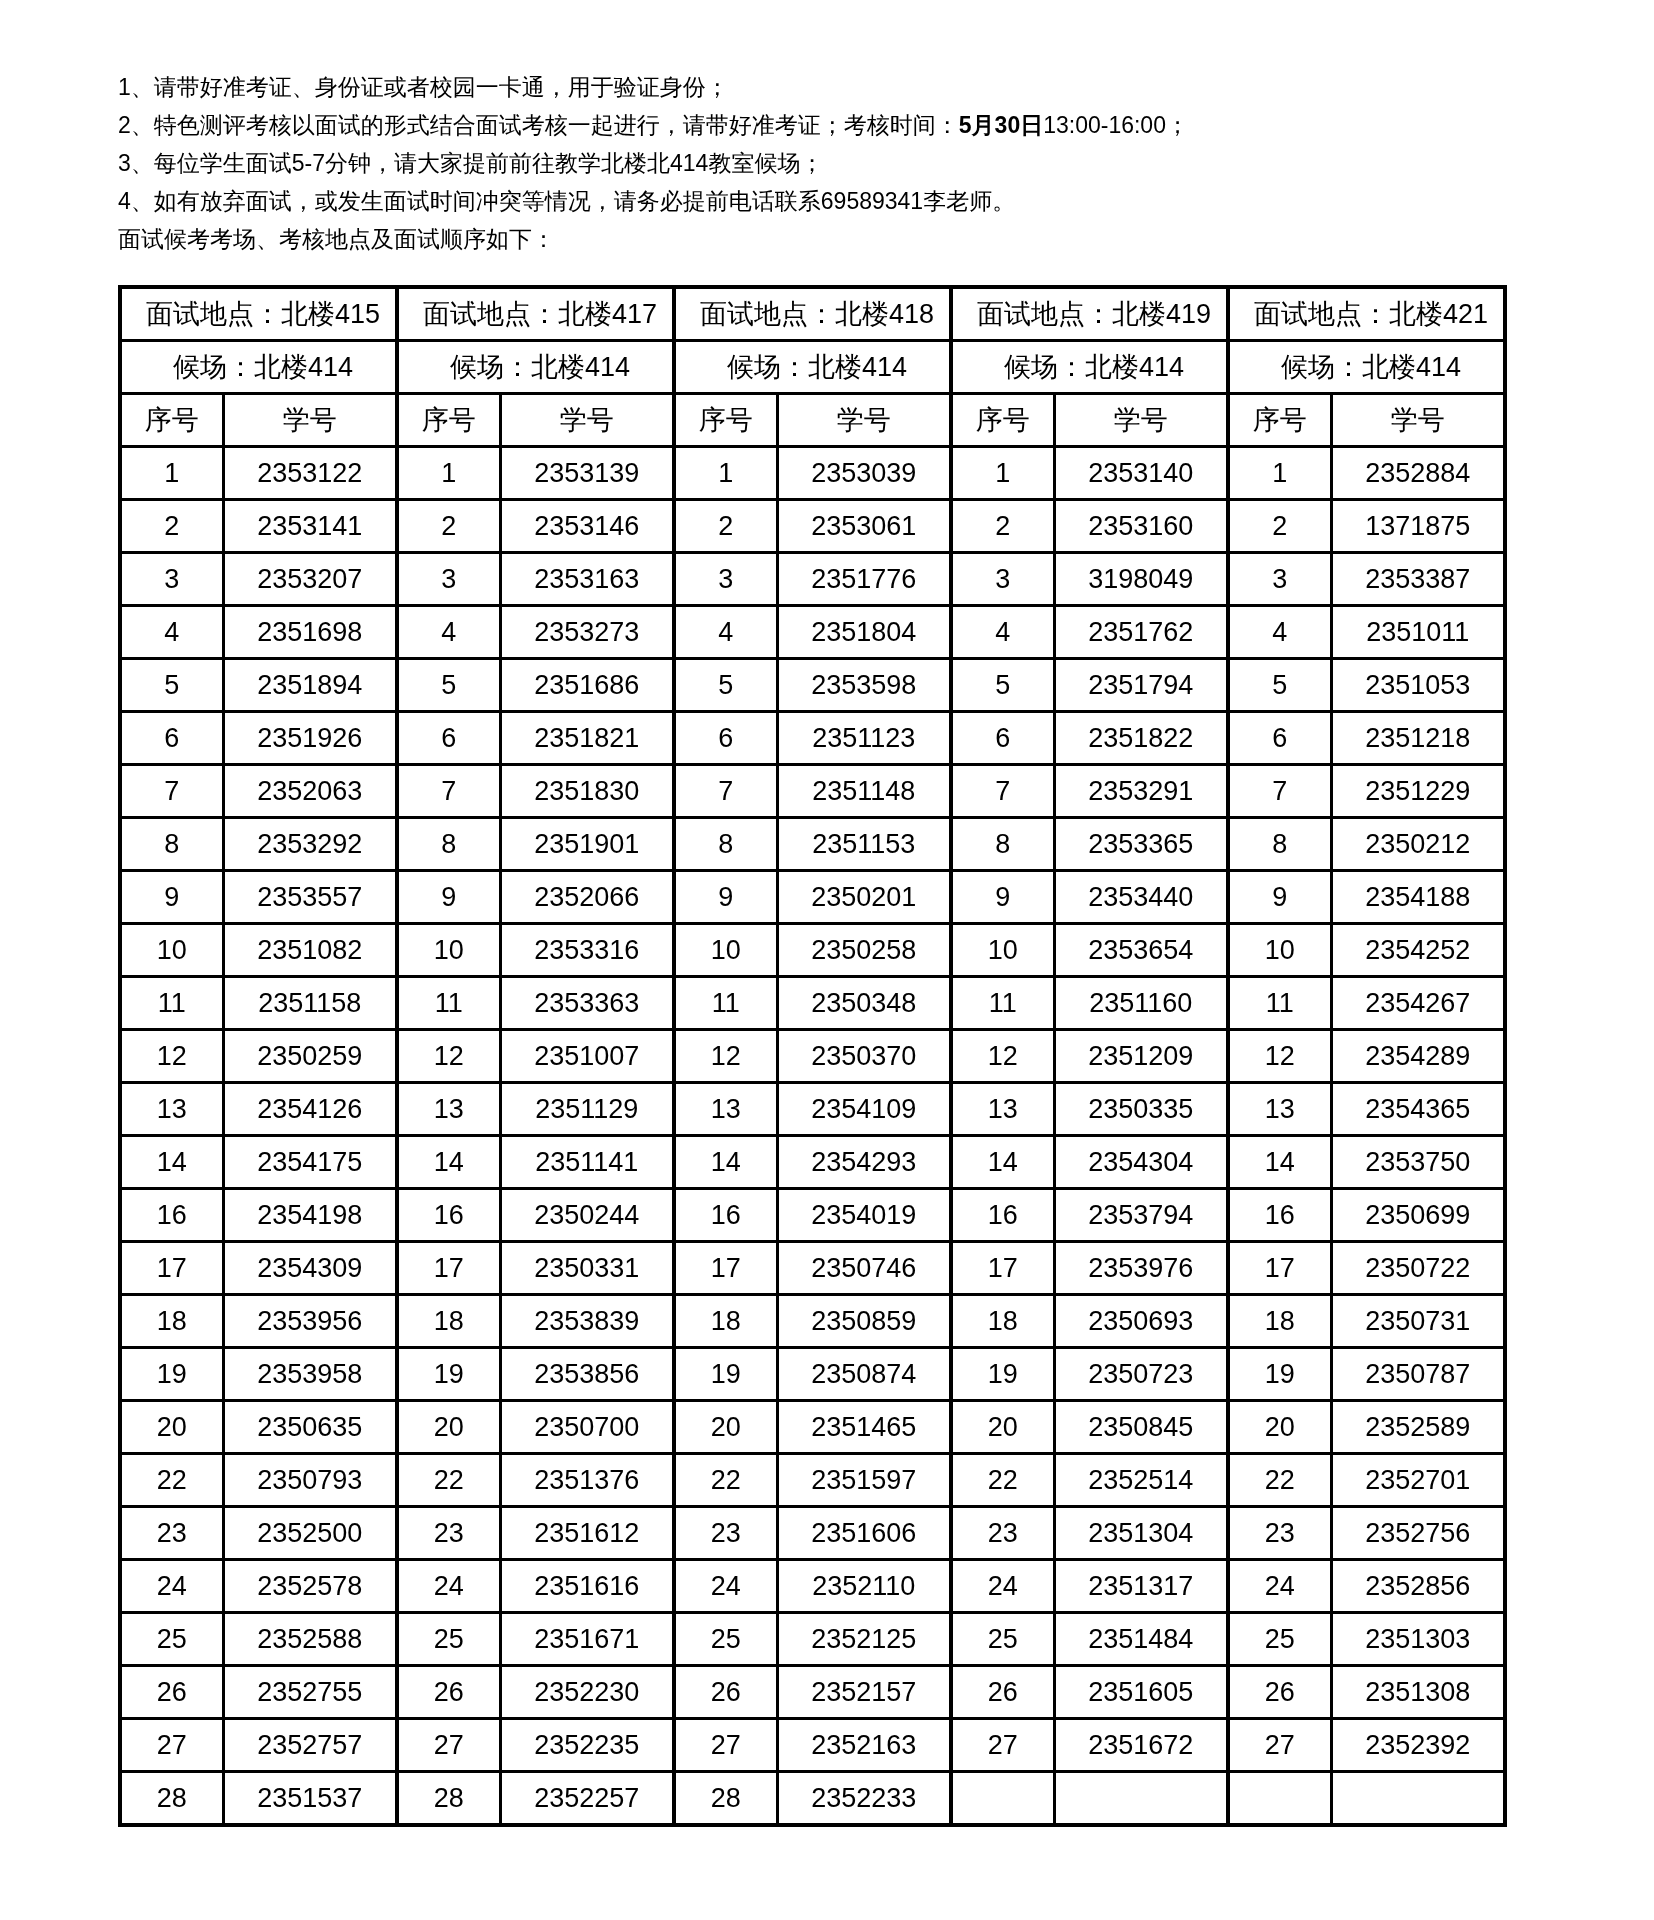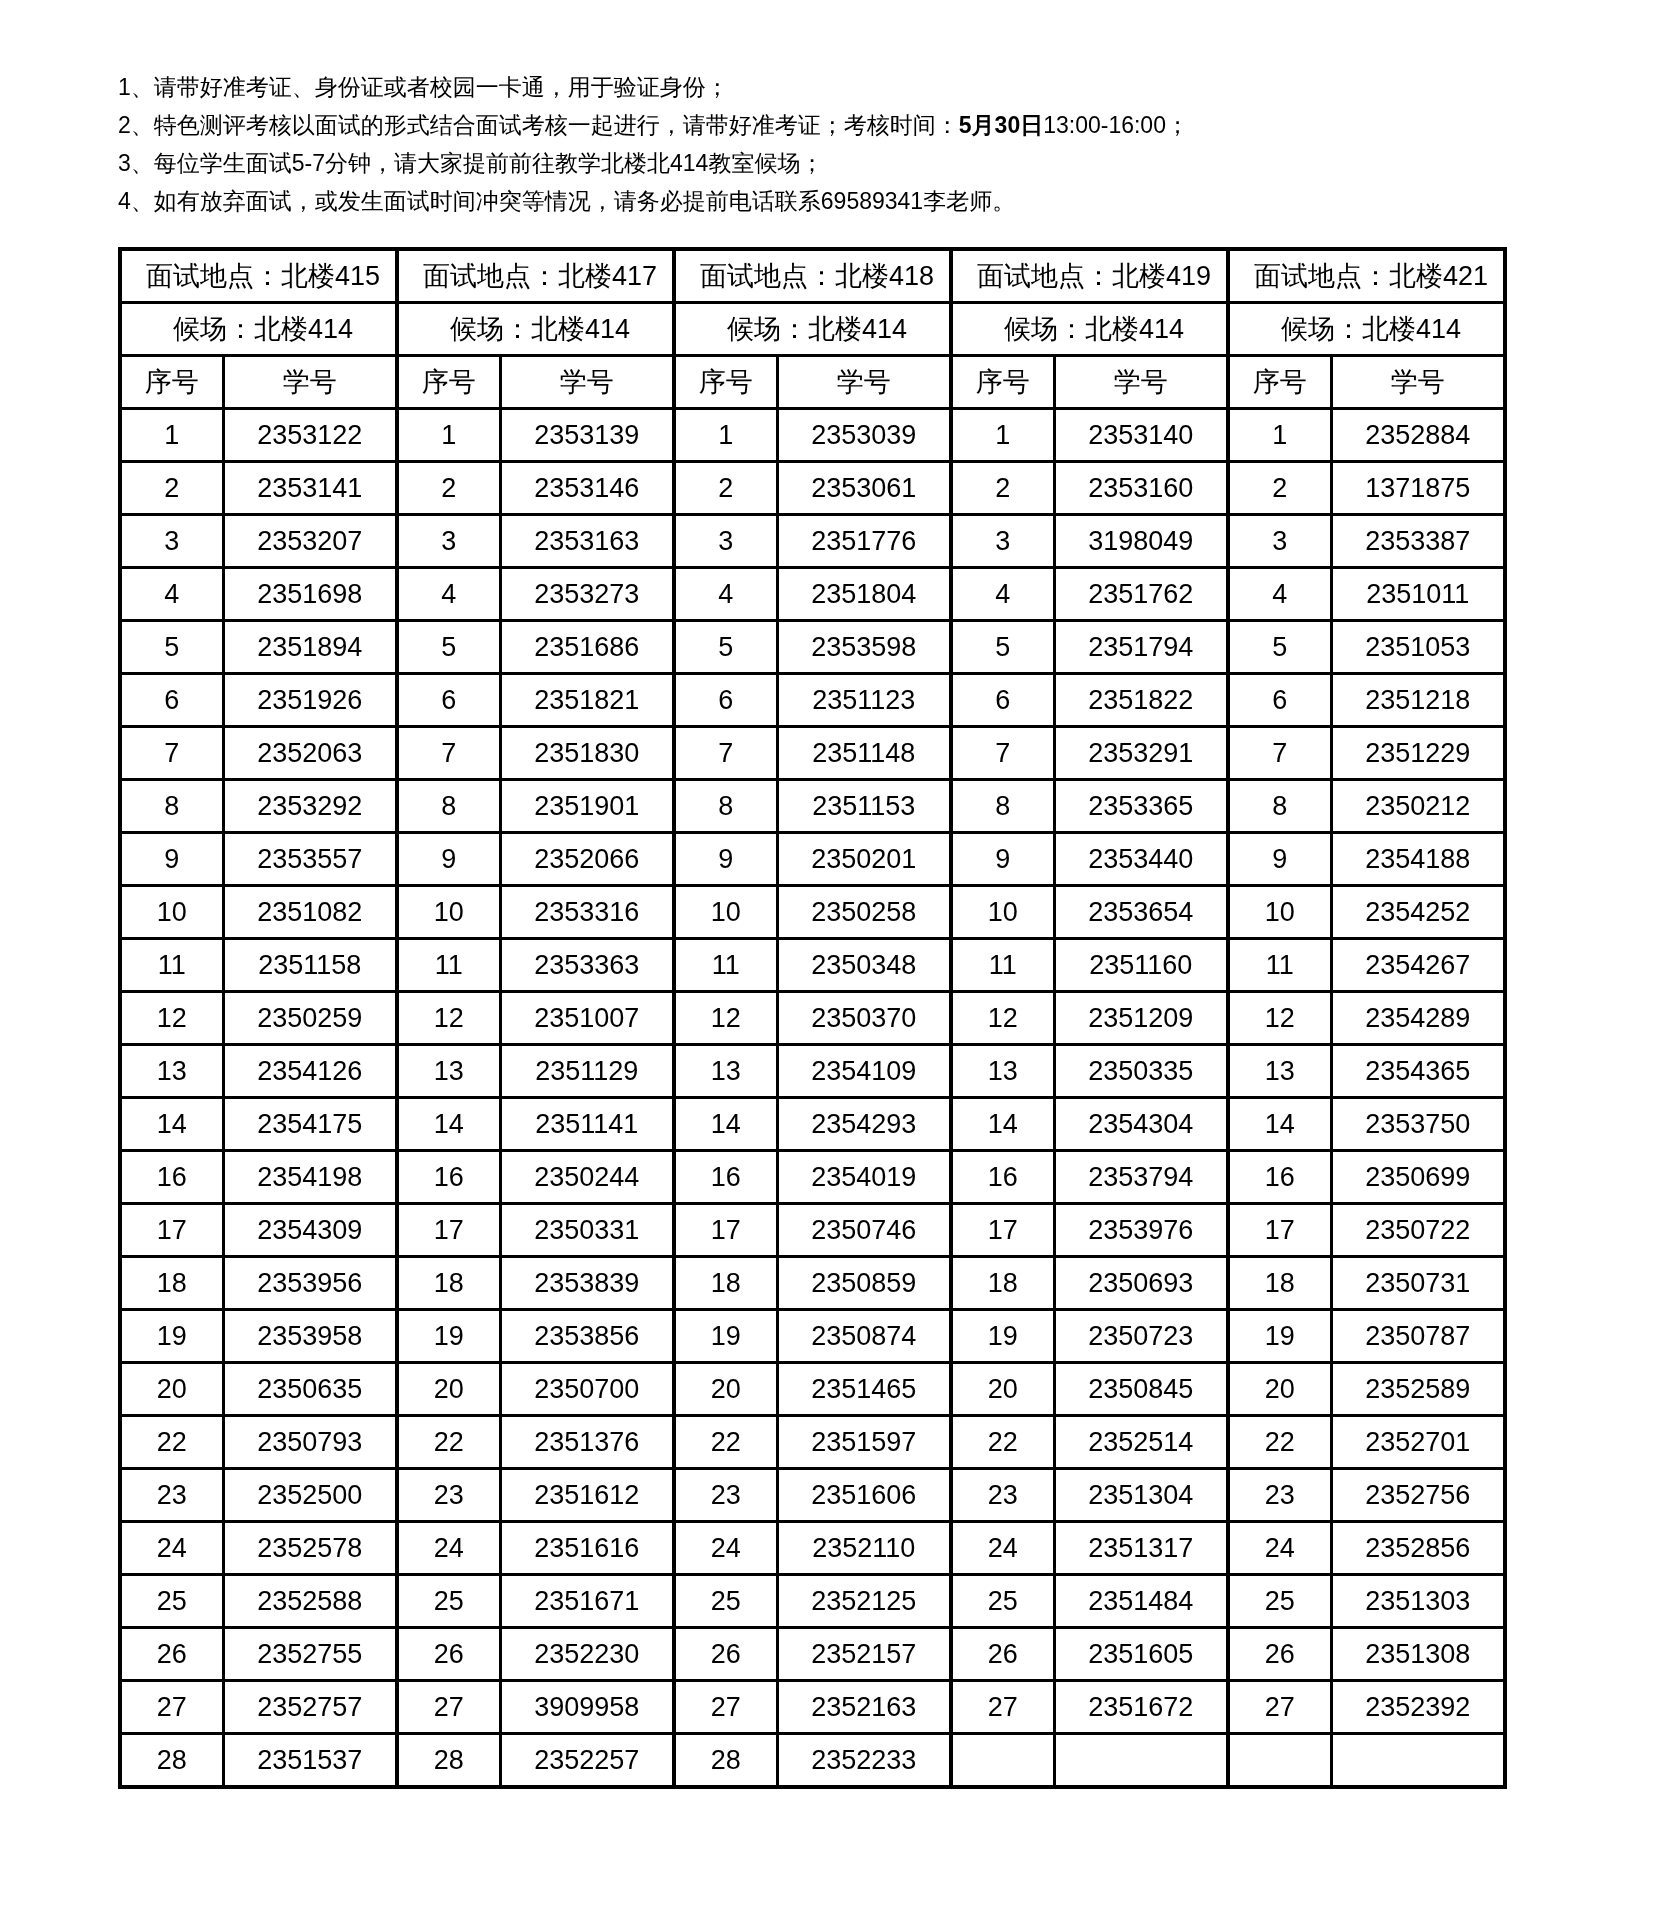--- a/index.html
+++ b/index.html
@@ -52,20 +52,21 @@
 </head>
 <body>
 
 <div class="page">
 
   <div class="instructions">
     <div class="line"><span>1、</span><span>请带好准考证、身份证或者校园一卡通，用于验证身份；</span><span class="b"></span><span></span></div>
     <div class="line"><span>2、</span><span>特色测评考核以面试的形式结合面试考核一起进行，请带好准考证；考核时间：</span><span class="b">5月30日</span><span>13:00-16:00；</span></div>
     <div class="line"><span>3、</span><span>每位学生面试5-7分钟，请大家提前前往教学北楼北414教室候场；</span><span class="b"></span><span></span></div>
     <div class="line"><span>4、</span><span>如有放弃面试，或发生面试时间冲突等情况，请务必提前电话联系69589341李老师。</span><span class="b"></span><span></span></div>
+    <div class="line">面试候考考场、考核地点及面试顺序如下：</div>
   </div>
 
   <table class="schedule">
     <colgroup>
       <col style="width:103px">
         <col style="width:174px">
       <col style="width:103px">
         <col style="width:174px">
       <col style="width:103px">
         <col style="width:174px">
@@ -388,21 +389,21 @@
           <td class="sid">2352157</td>
           <td class="seq gstart">26</td>
           <td class="sid">2351605</td>
           <td class="seq gstart">26</td>
           <td class="sid">2351308</td>
         </tr>
         <tr>
           <td class="seq gstart">27</td>
           <td class="sid">2352757</td>
           <td class="seq gstart">27</td>
-          <td class="sid">3909958</td>
+          <td class="sid">2352235</td>
           <td class="seq gstart">27</td>
           <td class="sid">2352163</td>
           <td class="seq gstart">27</td>
           <td class="sid">2351672</td>
           <td class="seq gstart">27</td>
           <td class="sid">2352392</td>
         </tr>
         <tr>
           <td class="seq gstart">28</td>
           <td class="sid">2351537</td>

